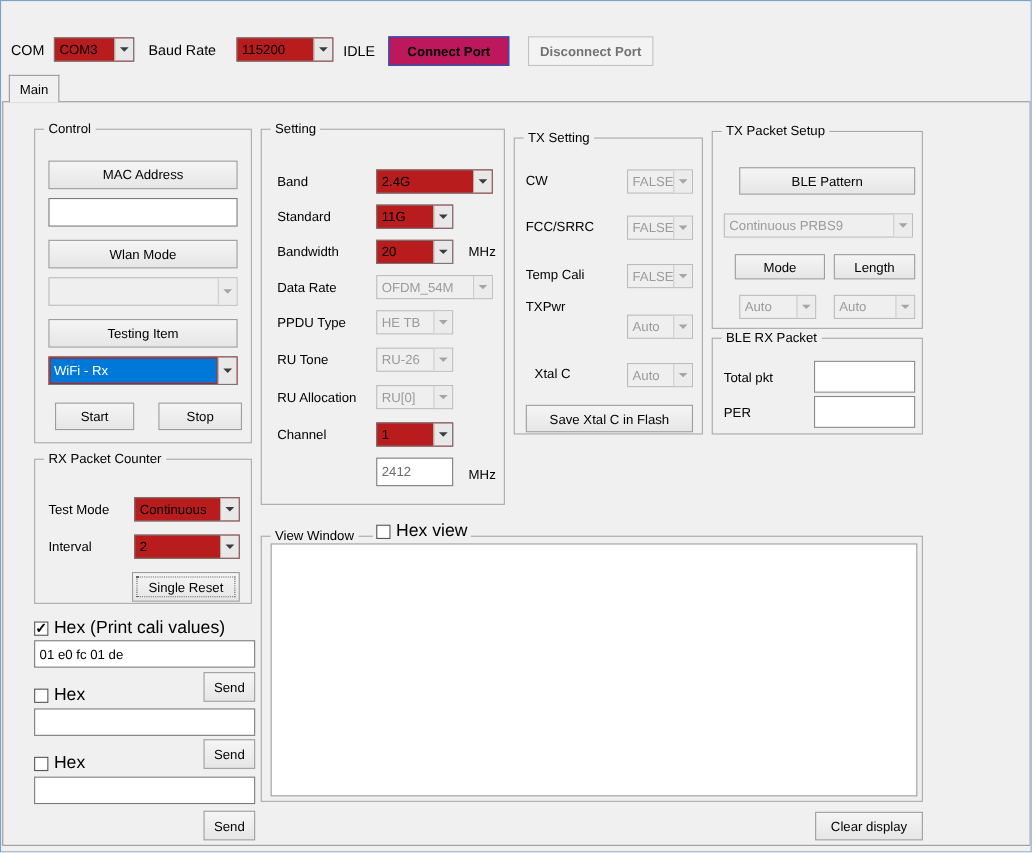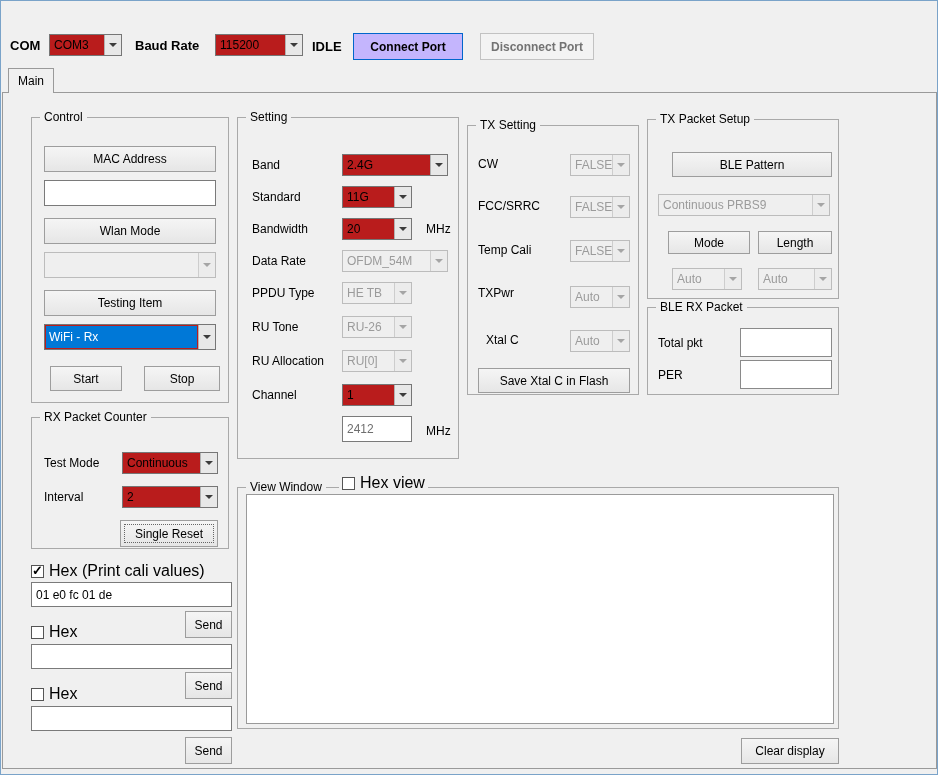--- a/index.html
+++ b/index.html
@@ -7,26 +7,26 @@
   body { font-family:"Liberation Sans", sans-serif; font-size:12px; color:#000; }
   #app { position:relative; width:938px; height:775px; background:#f0f0f0; border:1px solid #7aa3c9; overflow:hidden; }
 
   .titlebar { position:absolute; left:0; top:0; width:100%; height:28px; background:#ffffff; display:flex; align-items:center; }
   .appicon { margin-left:9px; width:16px; height:16px; display:inline-block; }
   .wtitle { margin-left:7px; font-size:12px; }
   .wbtns { position:absolute; right:0; top:0; height:28px; display:flex; }
   .wbtn { width:45px; height:28px; display:flex; align-items:center; justify-content:center; font-size:12px; }
   .wbtn.dim { color:#b5b5b5; }
 
-  .blab { position:absolute; font-weight:bold; font-size:13px; white-space:nowrap; }
+  .blab { position:absolute; font-weight:normal; font-size:13px; white-space:nowrap; }
   .lab  { position:absolute; font-size:12px; white-space:nowrap; }
 
   .btn { position:absolute; background:linear-gradient(#f5f5f5,#e6e6e6); border:1px solid #9d9d9d; display:flex; align-items:center; justify-content:center; font-size:12px; cursor:default; }
   .btn.bold { font-weight:bold; }
-  .btn.primary { border:1px solid #0166cb; background:#c4b5fd; }
+  .btn.primary { border:1px solid #0166cb; background:#be185d; }
   .btn.disabled { color:#737373; border-color:#c2c2c2; background:#f3f3f3; }
   .btn.focusdot::after { content:""; position:absolute; left:3px; right:3px; top:3px; bottom:3px; border:1px dotted #666; }
 
   .combo { position:absolute; height:22px; background:#b91c1c; border:1px solid #767676; display:flex; }
   .cval { flex:1; font-size:12px; padding:2px 4px; overflow:hidden; white-space:nowrap; display:flex; align-items:center; }
   .carr { width:17px; background:#e8e8e8; border-left:1px solid #b2b2b2; display:flex; align-items:center; justify-content:center; }
   .carr i { display:block; width:0; height:0; border-left:4px solid transparent; border-right:4px solid transparent; border-top:4px solid #3c3c3c; }
   .combo.disabled { background:#efefef; border-color:#bcbcbc; }
   .combo.disabled .cval { color:#9b9b9b; }
   .combo.disabled .carr { background:#ececec; border-left-color:#cdcdcd; }
@@ -230,21 +230,21 @@
     </div>
 
     <span class="lab" style="left:10px;top:117px">Temp Cali</span>
     <div class="combo disabled" style="left:102px;top:114px;width:60px">
       <span class="cval">FALSE</span>
       <span class="carr">
           <i></i>
         </span>
     </div>
 
-    <span class="lab" style="left:10px;top:160px">TXPwr</span>
+    <span class="lab" style="left:10px;top:146px">TXPwr</span>
     <div class="combo disabled" style="left:102px;top:160px;width:60px">
       <span class="cval">Auto</span>
       <span class="carr">
           <i></i>
         </span>
     </div>
 
     <span class="lab" style="left:18px;top:207px">Xtal C</span>
     <div class="combo disabled" style="left:102px;top:204px;width:60px">
       <span class="cval">Auto</span>

